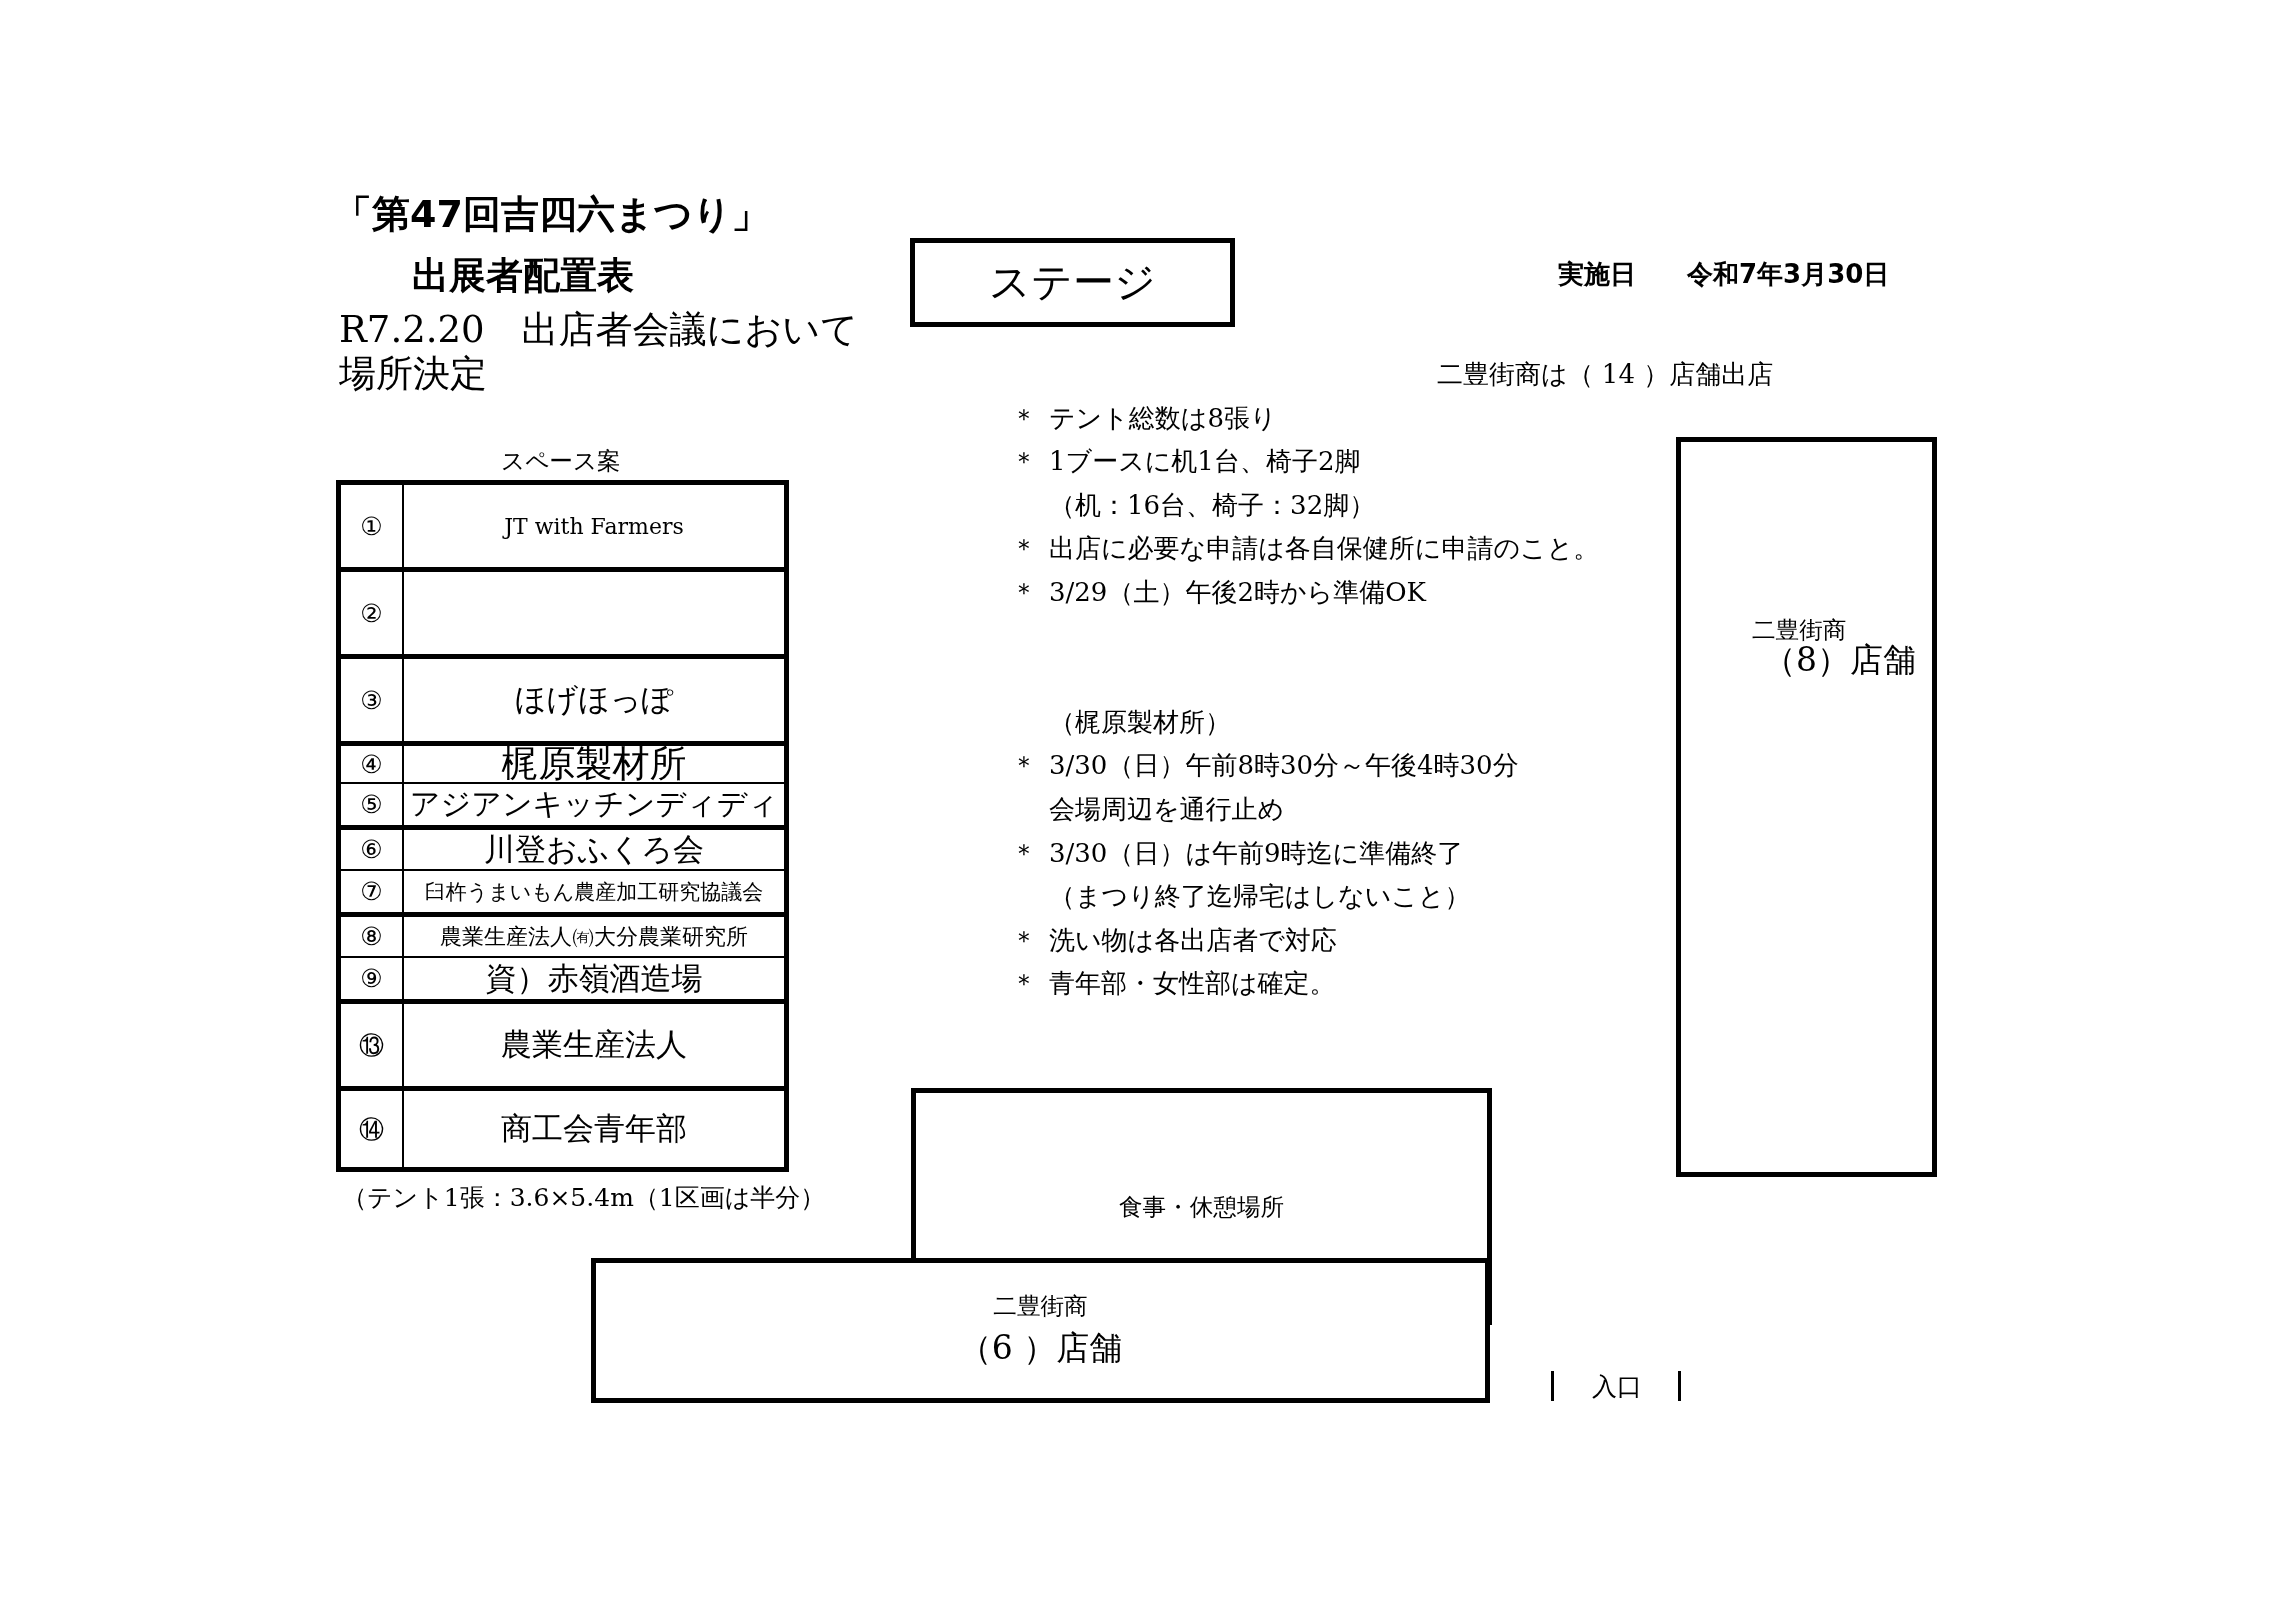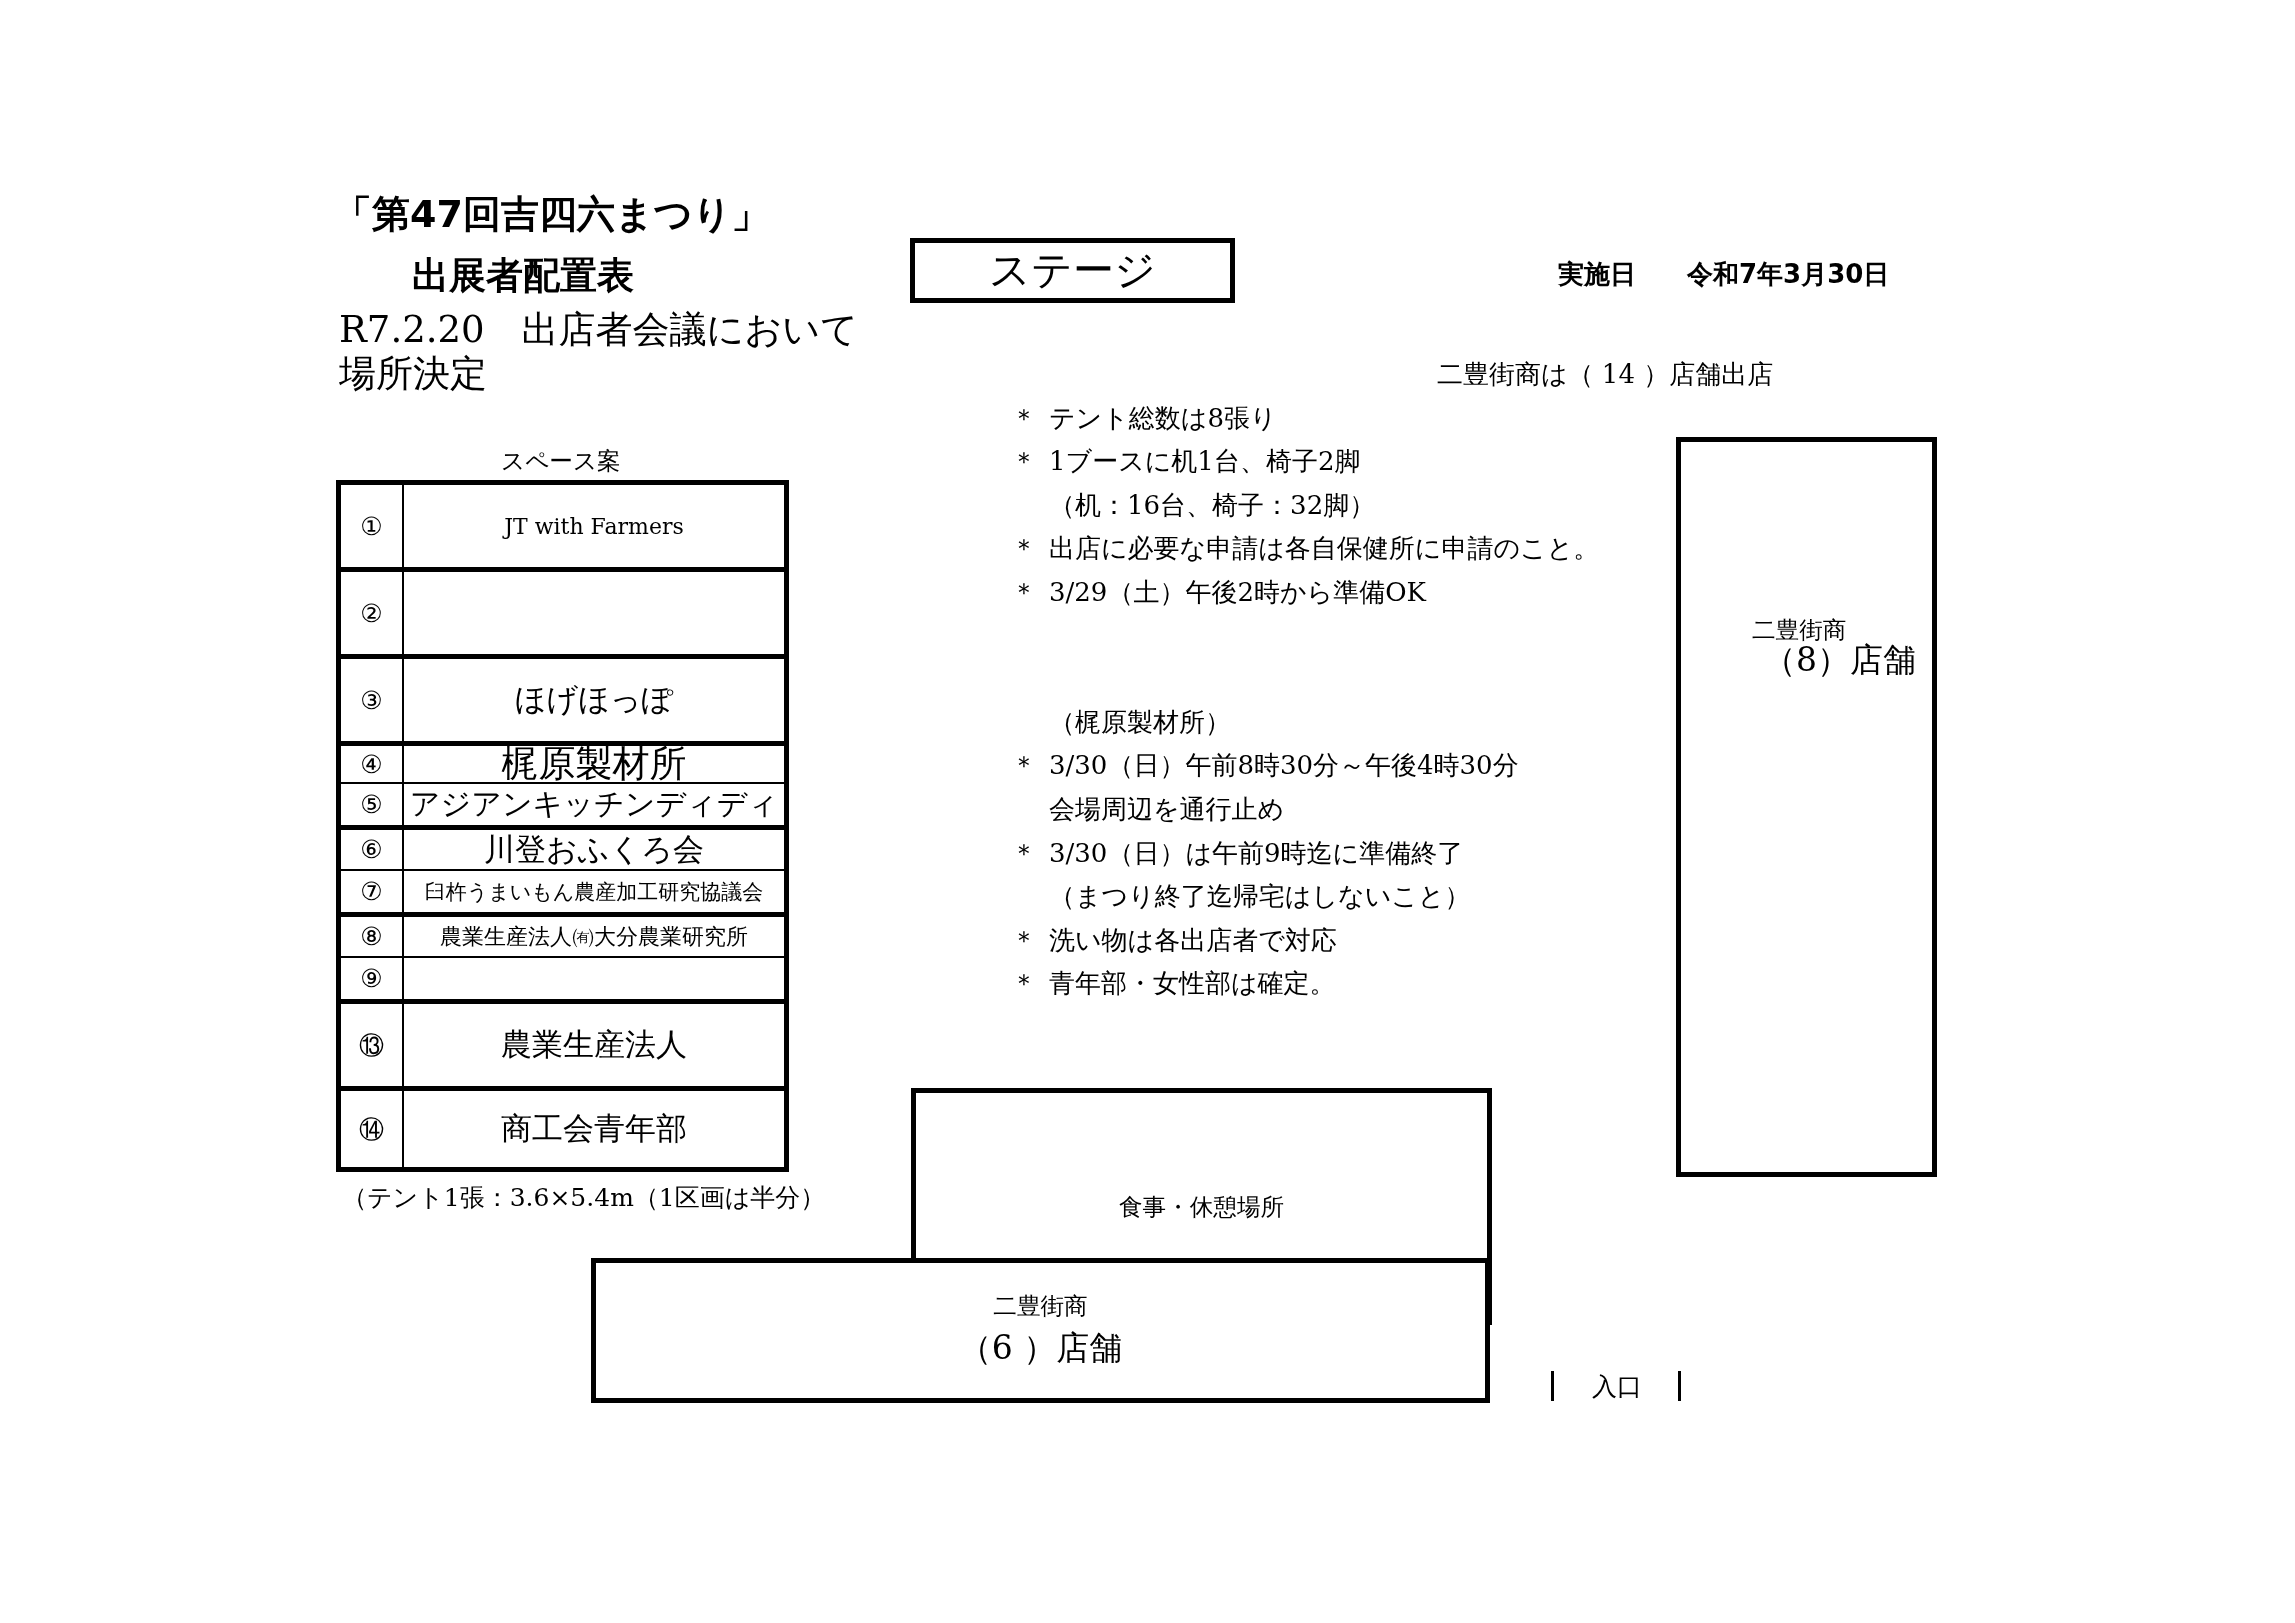--- a/index.html
+++ b/index.html
@@ -8,21 +8,21 @@
   .abs { position:absolute; white-space:nowrap; }
   .bold { font-family:"DejaVu Sans", "Liberation Sans", sans-serif; font-weight:bold; }
   .box { position:absolute; border:5.2px solid #000; box-sizing:border-box; background:#fff; }
   .center { display:flex; flex-direction:column; align-items:center; justify-content:center; }
 
   #title1 { left:334px; top:189px; font-size:38px; }
   #title2 { left:412px; top:251px; font-size:37px; }
   #subtitle1 { left:339px; top:305px; font-size:37px; }
   #subtitle2 { left:339px; top:349px; font-size:37px; }
 
-  #stage { left:910px; top:238px; width:325px; height:65px; }
+  #stage { left:910px; top:238px; width:325px; height:89px; }
   #stage span { font-size:41px; }
 
   #date-label { left:1558px; top:257px; font-size:26px; }
   #date-value { left:1687px; top:257px; font-size:26px; }
   #vendors-total { left:1437px; top:357px; font-size:26px; }
 
   .note { position:absolute; left:1011px; font-size:26px; white-space:nowrap; }
   .note .star { display:inline-block; width:38px; }
   .note.indent { left:1049px; }
 
@@ -112,20 +112,21 @@
   <div class="row thin" style="height:43px">
     <div class="num">⑦</div>
     <div class="name" style="font-size:21px">臼杵うまいもん農産加工研究協議会</div>
   </div>
   <div class="row thick" style="height:44px">
     <div class="num">⑧</div>
     <div class="name" style="font-size:22px">農業生産法人㈲大分農業研究所</div>
   </div>
   <div class="row thin" style="height:43px">
     <div class="num">⑨</div>
+    <div class="name" style="font-size:31px">資）赤嶺酒造場</div>
   </div>
   <div class="row thick" style="height:87px">
     <div class="num">⑬</div>
     <div class="name" style="font-size:31px">農業生産法人</div>
   </div>
   <div class="row thick" style="height:81px">
     <div class="num">⑭</div>
     <div class="name" style="font-size:31px">商工会青年部</div>
   </div>
 </div>

